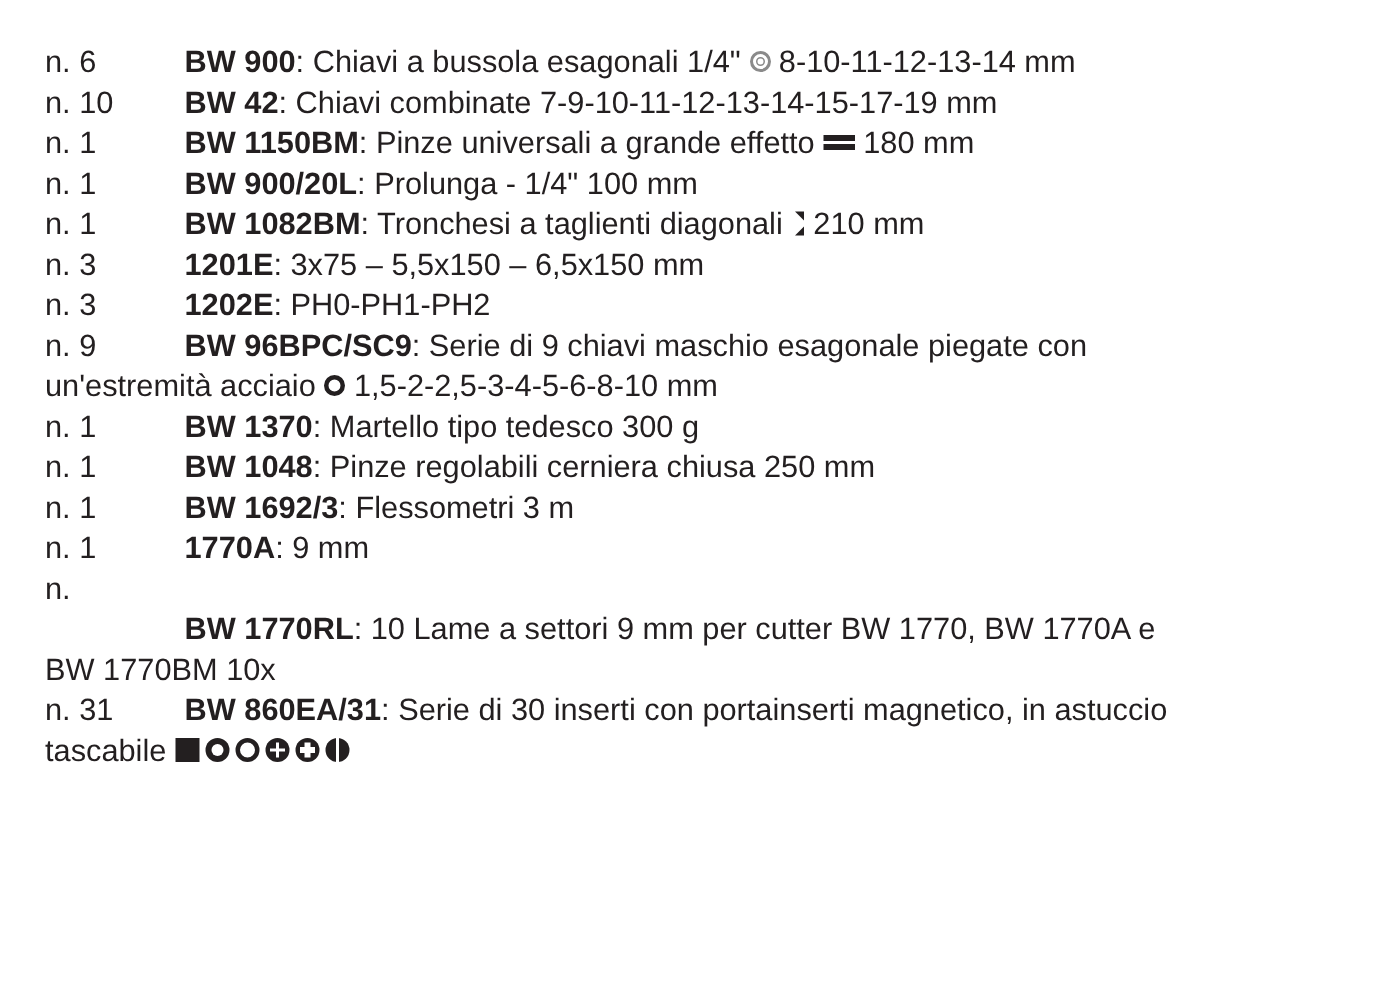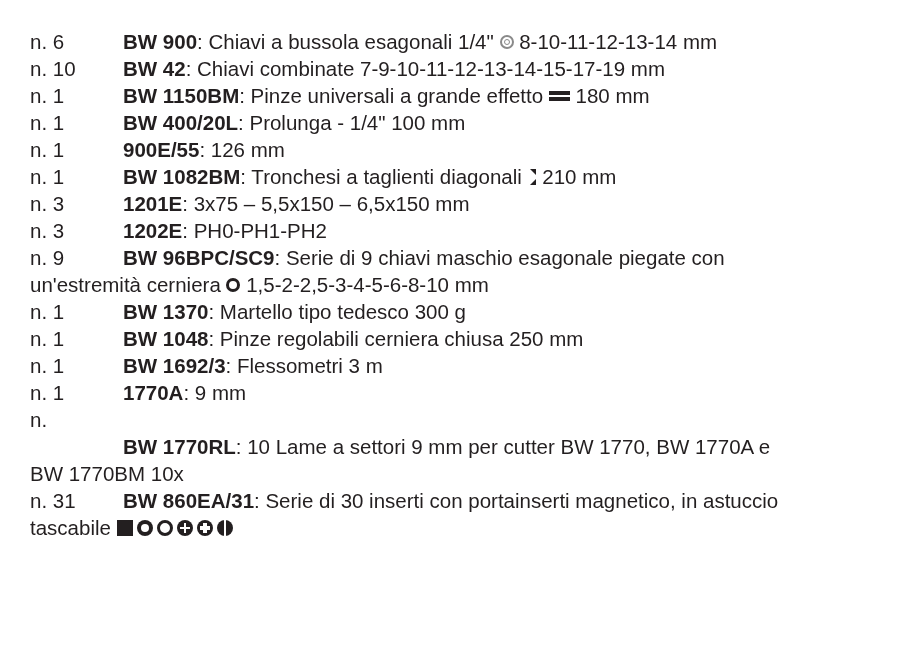--- a/index.html
+++ b/index.html
@@ -50,45 +50,42 @@
 
   <div class="line">
     <span class="qty">n. 10</span><span class="code">BW 42</span><span>: Chiavi combinate 7-9-10-11-12-13-14-15-17-19 mm</span>
   </div>
 
   <div class="line">
     <span class="qty">n. 1</span><span class="code">BW 1150BM</span><span>: Pinze universali a grande effetto </span><span class="ico ico-flat"></span><span> 180 mm</span>
   </div>
 
   <div class="line">
-    <span class="qty">n. 1</span><span class="code">BW 400/20L</span><span>: Prolunga - 1/4" 100 mm</span>
+    <span class="qty">n. 1</span><span class="code">BW 900/20L</span><span>: Prolunga - 1/4" 100 mm</span>
   </div>
 
 
-  <div class="line">
-    <span class="qty">n. 1</span><span class="code">900E/55</span><span>: 126 mm</span>
-  </div>
 
   <div class="line">
     <span class="qty">n. 1</span><span class="code">BW 1082BM</span><span>: Tronchesi a taglienti diagonali </span><span class="ico ico-diag"></span><span> 210 mm</span>
   </div>
 
   <div class="line">
     <span class="qty">n. 3</span><span class="code">1201E</span><span>: 3x75 – 5,5x150 – 6,5x150 mm</span>
   </div>
 
   <div class="line">
     <span class="qty">n. 3</span><span class="code">1202E</span><span>: PH0-PH1-PH2</span>
   </div>
 
   <div class="line">
     <span class="qty">n. 9</span><span class="code">BW 96BPC/SC9</span><span>: Serie di 9 chiavi maschio esagonale piegate con</span>
   </div>
   <div class="line">
-    <span>un'estremità cerniera </span><span class="ico ico-ring"></span><span> 1,5-2-2,5-3-4-5-6-8-10 mm</span>
+    <span>un'estremità acciaio </span><span class="ico ico-ring"></span><span> 1,5-2-2,5-3-4-5-6-8-10 mm</span>
   </div>
 
   <div class="line">
     <span class="qty">n. 1</span><span class="code">BW 1370</span><span>: Martello tipo tedesco 300 g</span>
   </div>
 
   <div class="line">
     <span class="qty">n. 1</span><span class="code">BW 1048</span><span>: Pinze regolabili cerniera chiusa 250 mm</span>
   </div>
 

